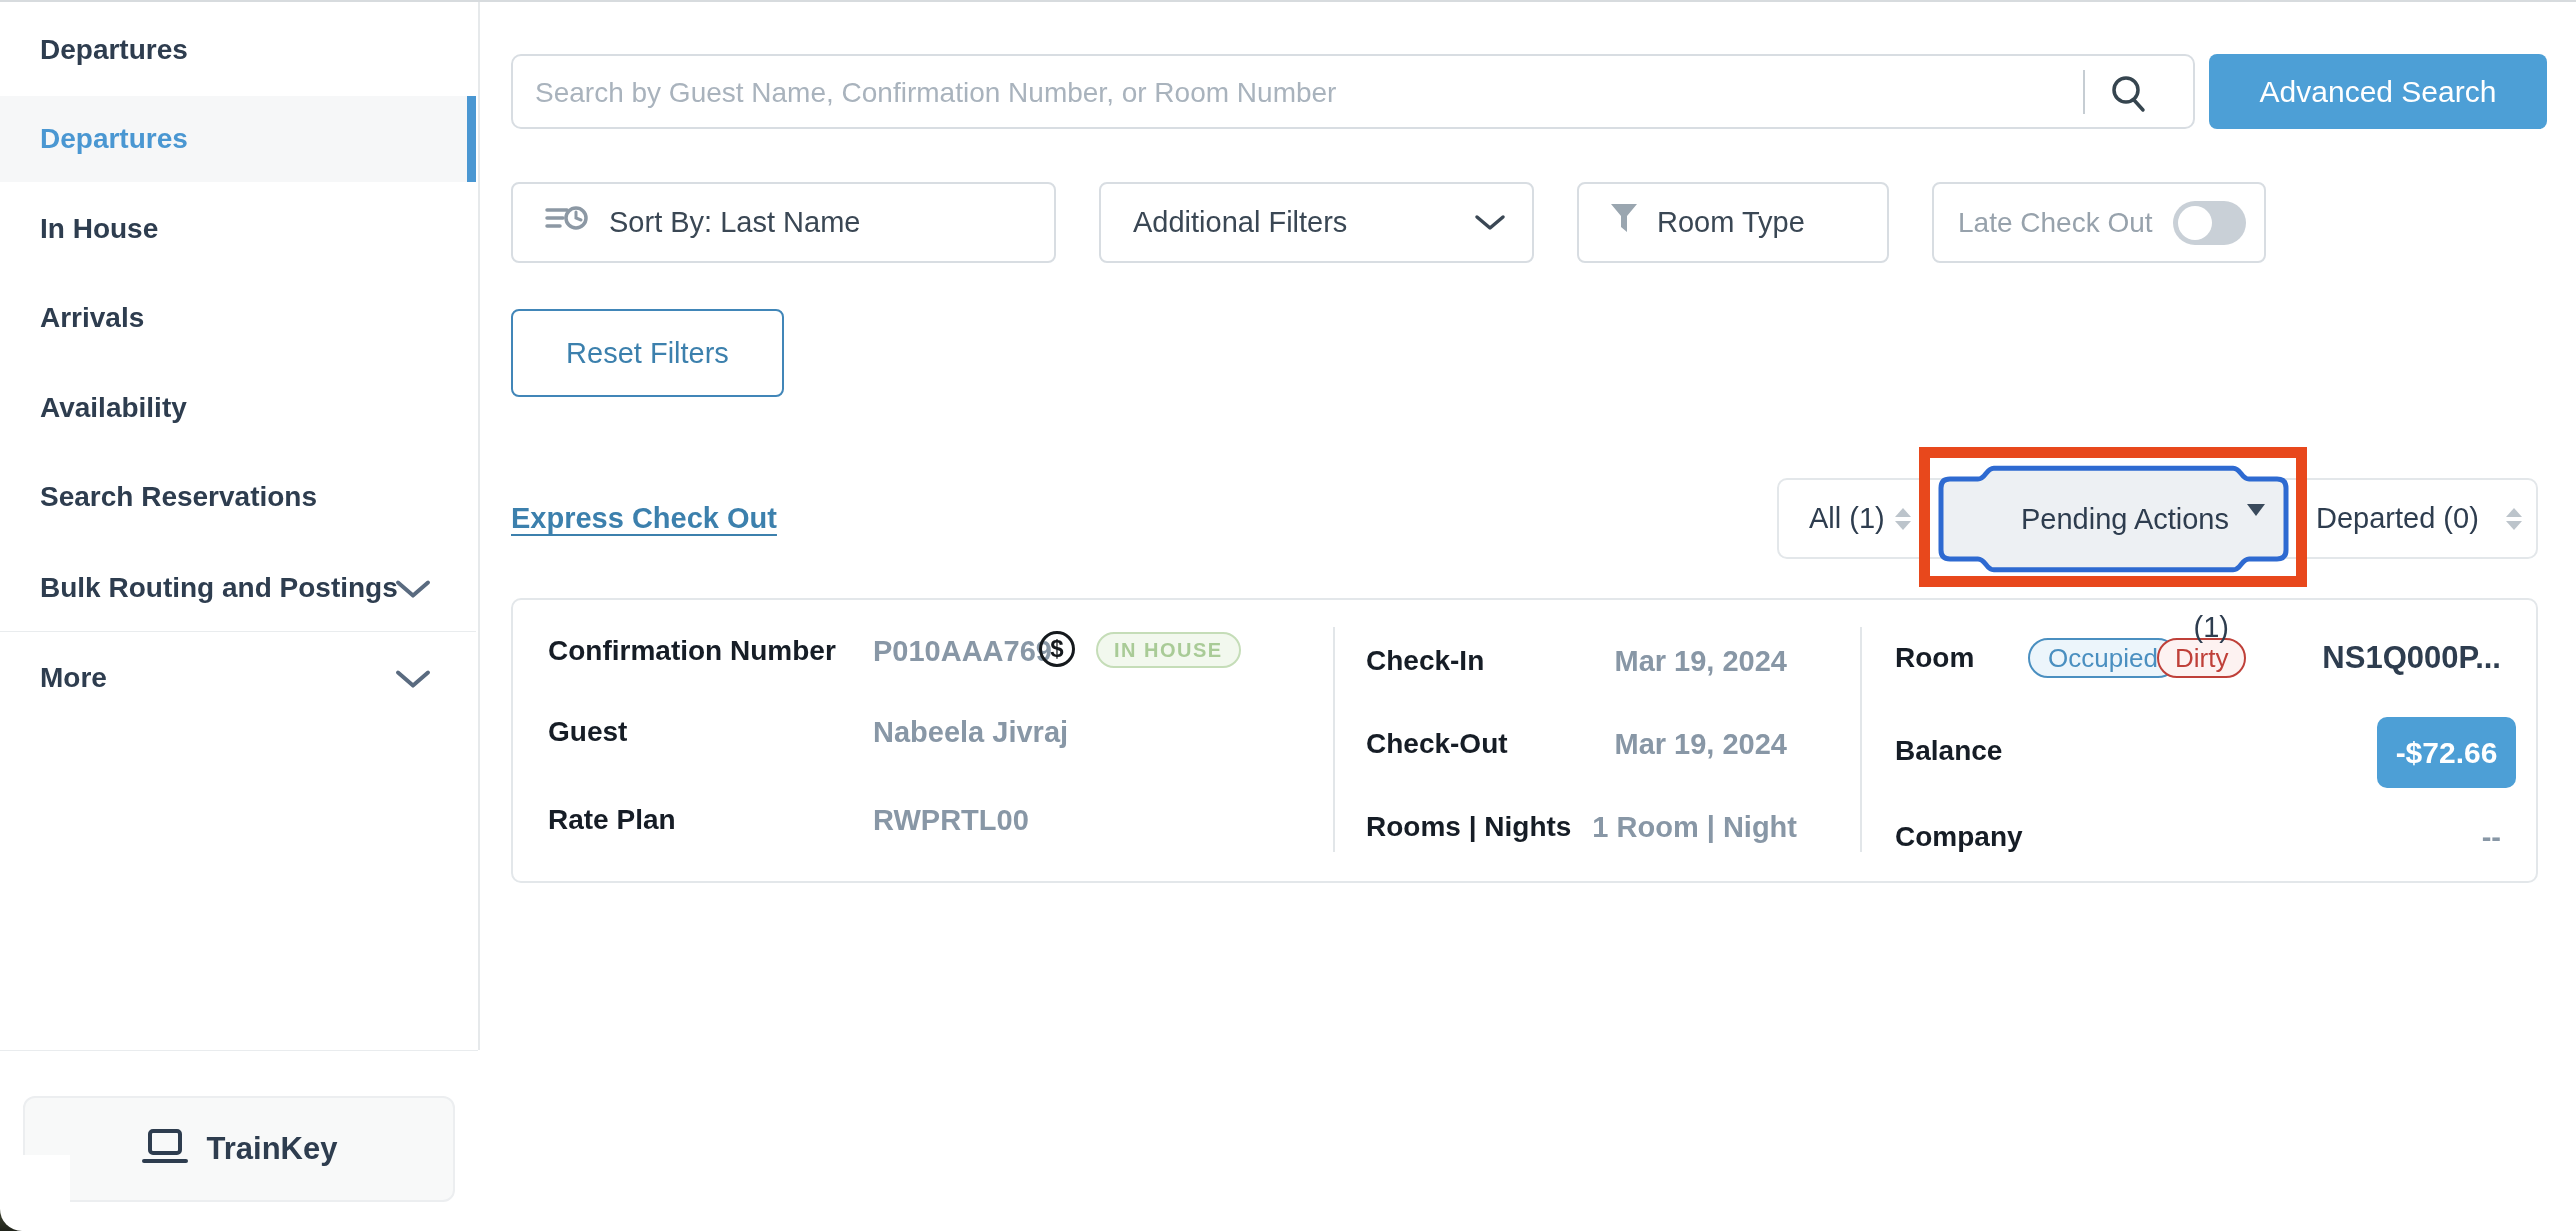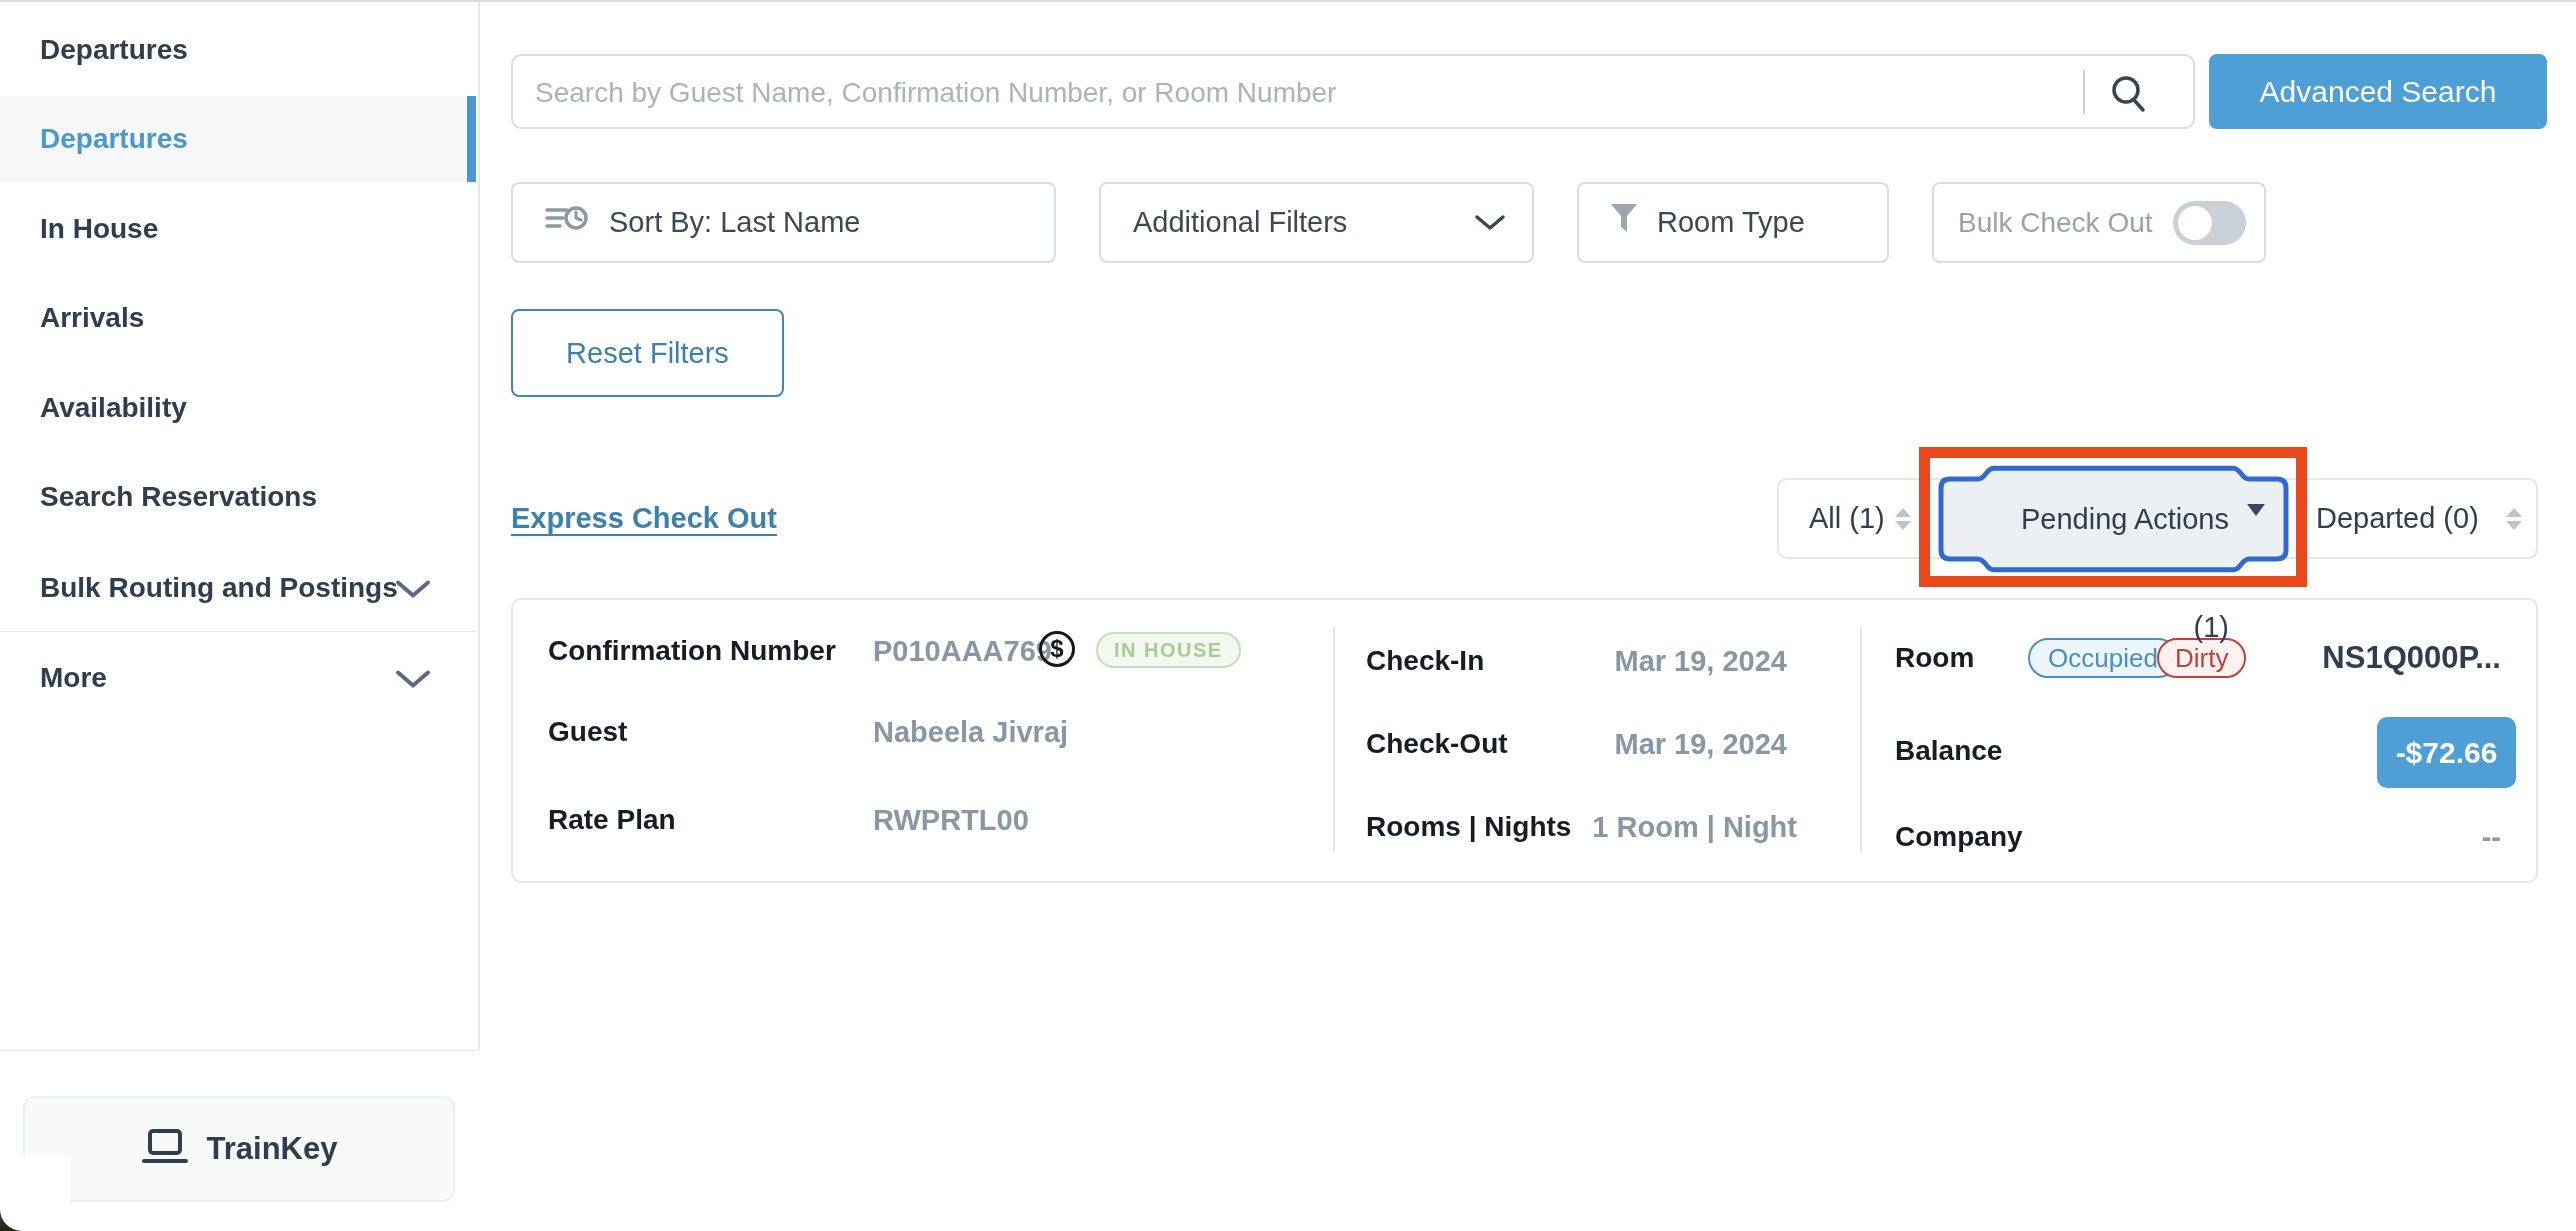--- a/index.html
+++ b/index.html
@@ -185,21 +185,21 @@
 <div class="abs filter-btn f-room">
   <span>
     <svg width="30" height="34" viewBox="0 0 30 34">
       <path d="M2 2 H28 L18 14 V30 L12 25 V14 Z" fill="#9aa6b0"></path>
     </svg>
   </span>
   <span>Room Type</span>
 </div>
 
 <div class="abs filter-btn f-late">
-  <span>Bulk Check Out</span>
+  <span>Late Check Out</span>
   <span class="toggle">
       <span class="knob"></span>
     </span>
 </div>
 
 <button class="abs reset-btn">Reset Filters</button>
 
 <a class="abs express">Express Check Out</a>
 
 <div class="abs tabbar">

